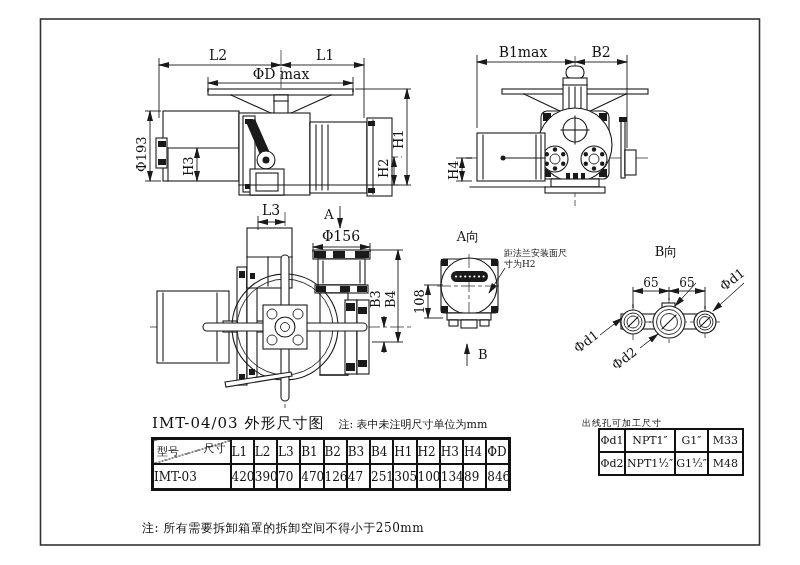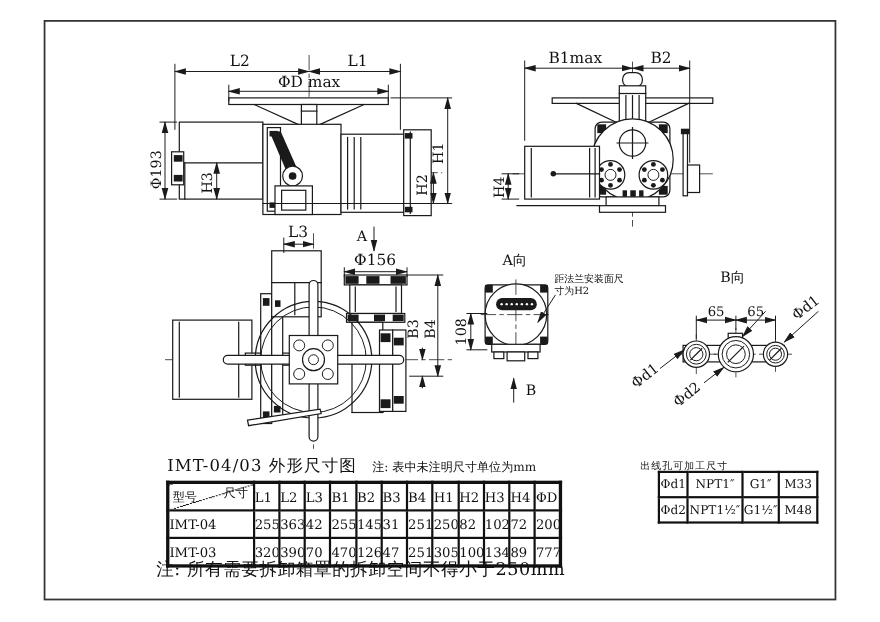--- a/index.html
+++ b/index.html
@@ -26,21 +26,21 @@
   .dim-table td.model{font-size:12px;}
   .corner{position:relative;width:78px;
     background-image:linear-gradient(to bottom right,transparent 49.2%,#111 49.2%,#111 50.8%,transparent 50.8%);}
   .corner .cr-top{position:absolute;top:1px;right:4px;font-size:11px;}
   .corner .cr-bot{position:absolute;bottom:4px;left:3px;font-size:11px;}
   
   .thread-title{position:absolute;left:582px;top:417px;font-size:9px;letter-spacing:1px;}
   .thread-table{position:absolute;left:598px;top:428px;width:144px;border:2px solid #111;}
   .thread-table td{border:2px solid #111;text-align:center;font-size:11px;height:21px;
                    padding:0;white-space:nowrap;}
-  .bottom-note{position:absolute;left:142px;top:508px;font-size:16px;letter-spacing:0.5px;}
+  .bottom-note{position:absolute;left:142px;top:520px;font-size:12px;letter-spacing:0.5px;}
 </style>
 </head>
 <body>
 
 <div class="sheet">
 
 <svg width="800" height="565" viewBox="0 0 800 565">
   <defs>
     <marker id="arr" markerWidth="11" markerHeight="8" refX="10" refY="4" orient="auto-start-reverse" markerUnits="userSpaceOnUse">
       <path d="M11,4 L0,1 L0,7 Z" fill="#1a1a1a"></path>
@@ -372,48 +372,33 @@
       <td>B2</td>
       <td>B3</td>
       <td>B4</td>
       <td>H1</td>
       <td>H2</td>
       <td>H3</td>
       <td>H4</td>
       <td>ΦD</td>
     </tr>
     <tr>
-      <td class="model">IMT-04</td>
-      <td>255</td>
-      <td>363</td>
-      <td>42</td>
-      <td>255</td>
-      <td>145</td>
-      <td>31</td>
-      <td>251</td>
-      <td>250</td>
-      <td>82</td>
-      <td>102</td>
-      <td>72</td>
-      <td>200</td>
-    </tr>
-    <tr>
       <td class="model">IMT-03</td>
-      <td>320</td>
+      <td>420</td>
       <td>390</td>
       <td>70</td>
       <td>470</td>
       <td>126</td>
       <td>47</td>
       <td>251</td>
       <td>305</td>
       <td>100</td>
       <td>134</td>
       <td>89</td>
-      <td>777</td>
+      <td>846</td>
     </tr>
   </tbody>
     </table>
 
   <div class="thread-title">出线孔可加工尺寸</div>
   <table class="thread-table">
     <colgroup>
         <col style="width:26px">
         <col style="width:50px">
         <col style="width:33px">

